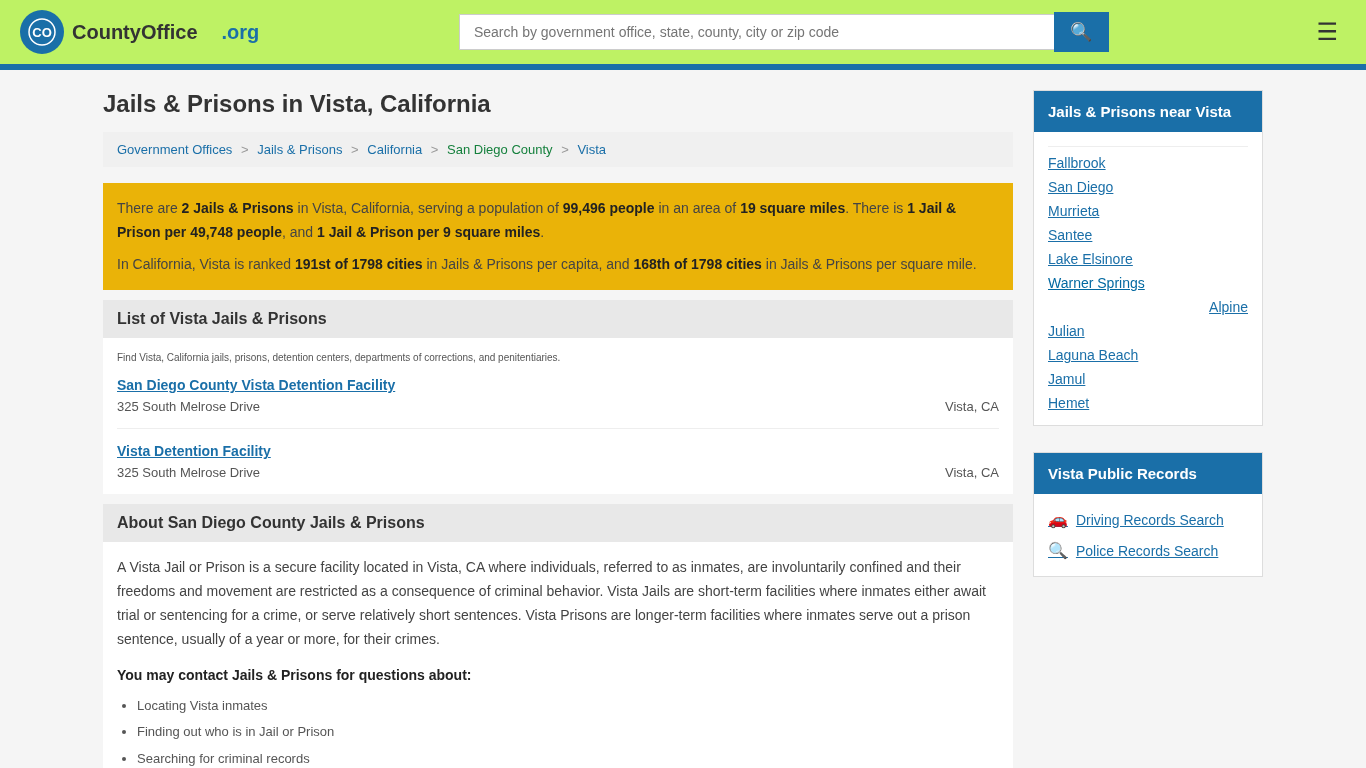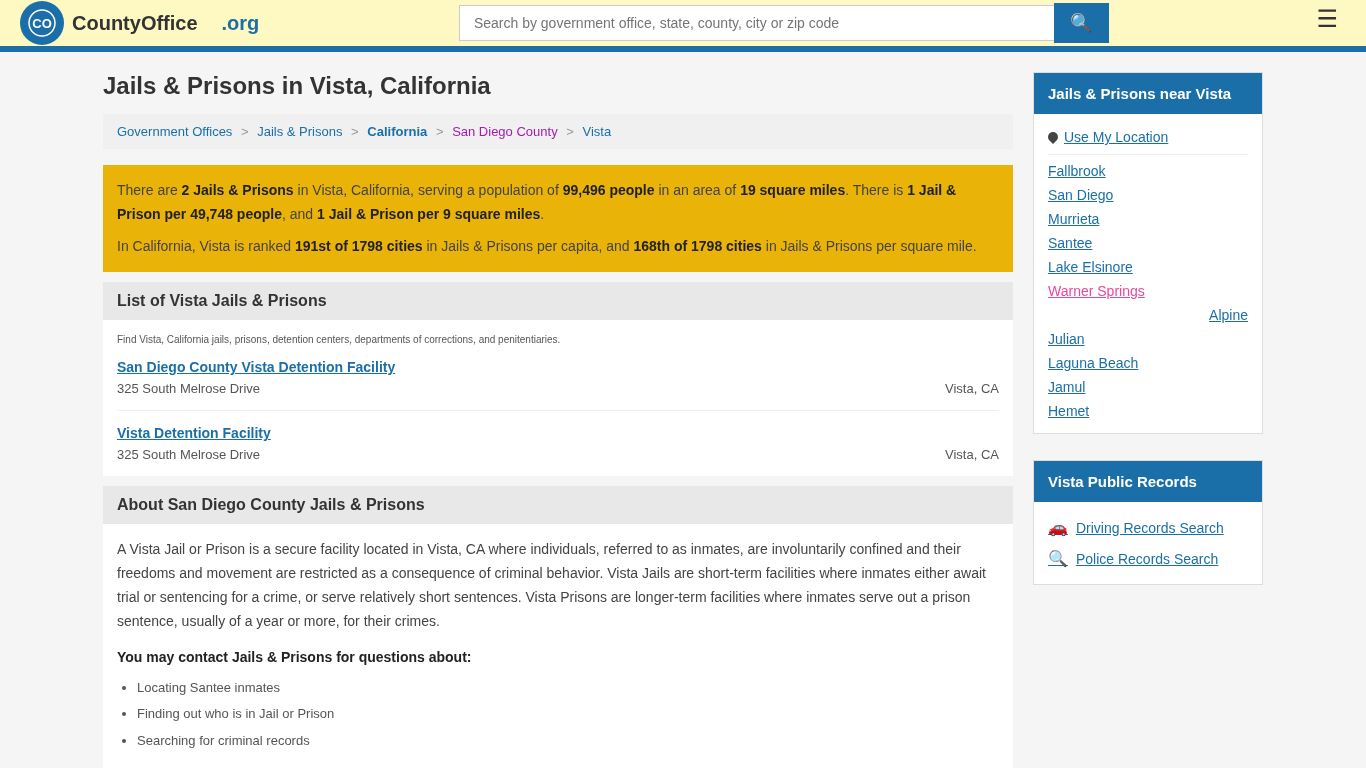--- a/index.html
+++ b/index.html
@@ -1,23 +1,24 @@
 <!DOCTYPE html>
 <html><head>
   <meta charset="utf-8">
   <style>
     * { margin: 0; padding: 0; box-sizing: border-box; }
     body { font-family: Arial, sans-serif; font-size: 14px; color: #333; background: #f5f5f5; }
 
     
     #header {
-      background: #fef9c3;
+      background: #bef264;
       border-bottom: 3px solid #1a6fa8;
-      padding: 1px 20px;
-      display: flex;
+      padding: 10px 20px;
+      display: flex;
+      align-items: center;
       justify-content: space-between;
     }
     #logo-area {
       display: flex;
       align-items: center;
       gap: 8px;
     }
     #logo-circle {
       width: 44px;
       height: 44px;
@@ -249,23 +250,23 @@
 
   <div id="content">
 
     <h1 id="page-title" style="font-size:24px;font-weight:bold;color:#333;margin-bottom:14px;">Jails &amp; Prisons in Vista, California</h1>
 
     <div id="breadcrumb" style="background:#f0f0f0;padding:10px 14px;font-size:13px;color:#666;margin-bottom:16px;">
       <a href="#" style="color:#1a6fa8;text-decoration:none;">Government Offices</a>
       <span style="color:#999;margin:0 5px;">&gt;</span>
       <a href="#" style="color:#1a6fa8;text-decoration:none;">Jails &amp; Prisons</a>
       <span style="color:#999;margin:0 5px;">&gt;</span>
-      <a href="#" style="color:#1a6fa8;text-decoration:none;font-weight:bold;">California</a>
+      <a href="#" style="color:#1a6fa8;text-decoration:none;">California</a>
       <span style="color:#999;margin:0 5px;">&gt;</span>
-      <a href="#" style="color:#a21caf;text-decoration:none;margin-top:20px;">San Diego County</a>
+      <a href="#" style="color:#15803d;text-decoration:none;margin-top:20px;">San Diego County</a>
       <span style="color:#999;margin:0 5px;">&gt;</span>
       <a href="#" style="color:#1a6fa8;text-decoration:none;">Vista</a>
     </div>
 
     <div class="content-block" style="background:#eab308;padding:14px;margin-bottom:4px;line-height:1.7;">
       <p>
         There are <b>2 Jails &amp; Prisons</b> in Vista, California, serving a population of <b>99,496 people</b> in an area of <b>19 square miles</b>. There is <b>1 Jail &amp; Prison per 49,748 people</b>, and <b>1 Jail &amp; Prison per 9 square miles</b>.
       </p>
       <p style="margin-top:8px;">
         In California, Vista is ranked <b>191st of 1798 cities</b> in Jails &amp; Prisons per capita, and <b>168th of 1798 cities</b> in Jails &amp; Prisons per square mile.
@@ -295,47 +296,43 @@
     </div>
 
     <div class="section-header" style="background:#e8e8e8;padding:10px 14px;font-size:16px;font-weight:bold;color:#333;margin-top:10px;">About San Diego County Jails &amp; Prisons</div>
 
     <div class="about-text" style="background:#fff;padding:14px;font-size:14px;color:#444;line-height:1.7;">
       <p>A Vista Jail or Prison is a secure facility located in Vista, CA where individuals, referred to as inmates, are involuntarily confined and their freedoms and movement are restricted as a consequence of criminal behavior. Vista Jails are short-term facilities where inmates either await trial or sentencing for a crime, or serve relatively short sentences. Vista Prisons are longer-term facilities where inmates serve out a prison sentence, usually of a year or more, for their crimes.</p>
       <p style="margin-top:12px;font-weight:bold;color:#222;">
         <b>You may contact Jails &amp; Prisons for questions about:</b>
       </p>
       <ul class="contact-list" style="margin-top:8px;padding-left:20px;">
-        <li style="margin-bottom:4px;font-size:13px;color:#555;">Locating Santee inmates</li>
+        <li style="margin-bottom:4px;font-size:13px;color:#555;">Locating Vista inmates</li>
         <li style="margin-bottom:4px;font-size:13px;color:#555;">Finding out who is in Jail or Prison</li>
         <li style="margin-bottom:4px;font-size:13px;color:#555;">Searching for criminal records</li>
       </ul>
     </div>
 
   </div>
 
   <div id="sidebar" style="width:230px;flex-shrink:0;">
 
     <div class="sidebar-box" style="background:#fff;border:1px solid #ddd;margin-bottom:26px;">
       <div class="sidebar-box-header" style="background:#1a6fa8;color:#fff;padding:12px 14px;font-size:15px;font-weight:bold;">Jails &amp; Prisons near Vista</div>
       <div class="sidebar-box-body" style="padding:10px 14px;">
 
-        <div class="use-location" style="display:flex;align-items:center;gap:6px;color:#1a6fa8;text-decoration:underline;font-size:14px;padding:5px 0;cursor:pointer;">
-          <span style="display:inline-block;width:10px;height:10px;background:#444;border-radius:50% 50% 50% 0;transform:rotate(-45deg);flex-shrink:0;"></span>
-          <span>Use My Location</span>
-        </div>
 
         <hr class="sidebar-divider" style="border:none;border-top:1px solid #eee;margin:4px 0;">
 
         <a class="sidebar-link" href="#" style="display:block;color:#1a6fa8;text-decoration:underline;font-size:14px;padding:4px 0;cursor:pointer;">Fallbrook</a>
         <a class="sidebar-link" href="#" style="display:block;color:#1a6fa8;text-decoration:underline;font-size:14px;padding:4px 0;cursor:pointer;">San Diego</a>
         <a class="sidebar-link" href="#" style="display:block;color:#1a6fa8;text-decoration:underline;font-size:14px;padding:4px 0;cursor:pointer;">Murrieta</a>
         <a class="sidebar-link" href="#" style="display:block;color:#1a6fa8;text-decoration:underline;font-size:14px;padding:4px 0;cursor:pointer;">Santee</a>
         <a class="sidebar-link" href="#" style="display:block;color:#1a6fa8;text-decoration:underline;font-size:14px;padding:4px 0;cursor:pointer;">Lake Elsinore</a>
-        <a class="sidebar-link" href="#" style="display:block;color:#ec4899;text-decoration:underline;font-size:14px;padding:4px 0;cursor:pointer;">Warner Springs</a>
+        <a class="sidebar-link" href="#" style="display:block;color:#0369a1;text-decoration:underline;font-size:14px;padding:4px 0;cursor:pointer;">Warner Springs</a>
         <a class="sidebar-link" href="#" style="display:block;color:#1a6fa8;text-decoration:underline;font-size:14px;padding:4px 0;cursor:pointer;text-align:right;">Alpine</a>
         <a class="sidebar-link" href="#" style="display:block;color:#1a6fa8;text-decoration:underline;font-size:14px;padding:4px 0;cursor:pointer;">Julian</a>
         <a class="sidebar-link" href="#" style="display:block;color:#1a6fa8;text-decoration:underline;font-size:14px;padding:4px 0;cursor:pointer;">Laguna Beach</a>
         <a class="sidebar-link" href="#" style="display:block;color:#1a6fa8;text-decoration:underline;font-size:14px;padding:4px 0;cursor:pointer;">Jamul</a>
         <a class="sidebar-link" href="#" style="display:block;color:#1a6fa8;text-decoration:underline;font-size:14px;padding:4px 0;cursor:pointer;">Hemet</a>
       </div>
     </div>
 
     <div class="sidebar-box" style="background:#fff;border:1px solid #ddd;margin-bottom:16px;">
       <div class="sidebar-box-header" style="background:#1a6fa8;color:#fff;padding:12px 14px;font-size:15px;font-weight:bold;">Vista Public Records</div>

